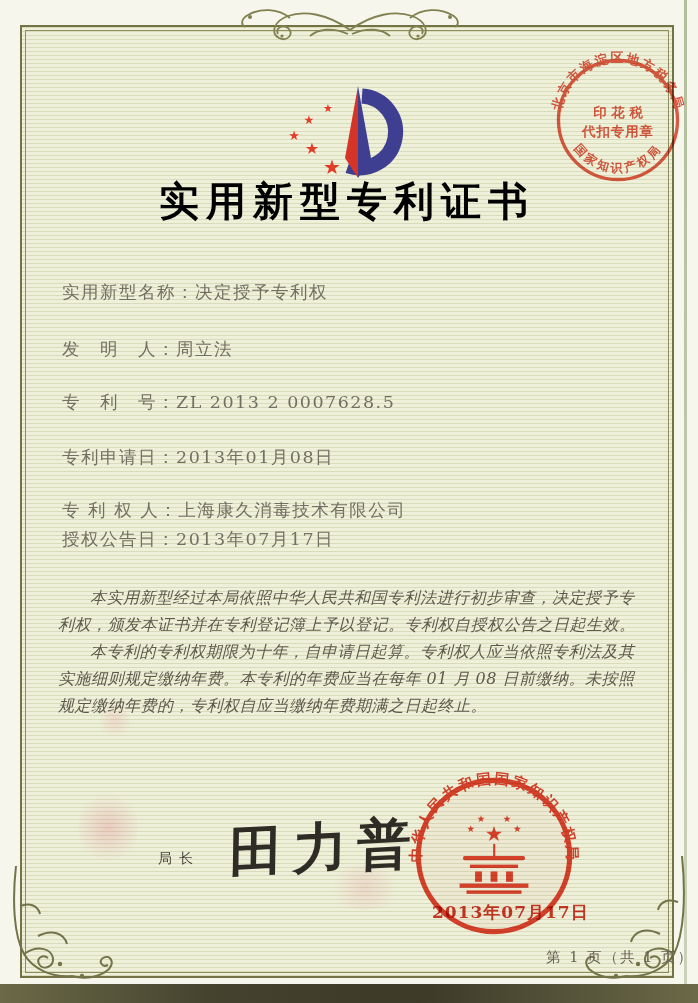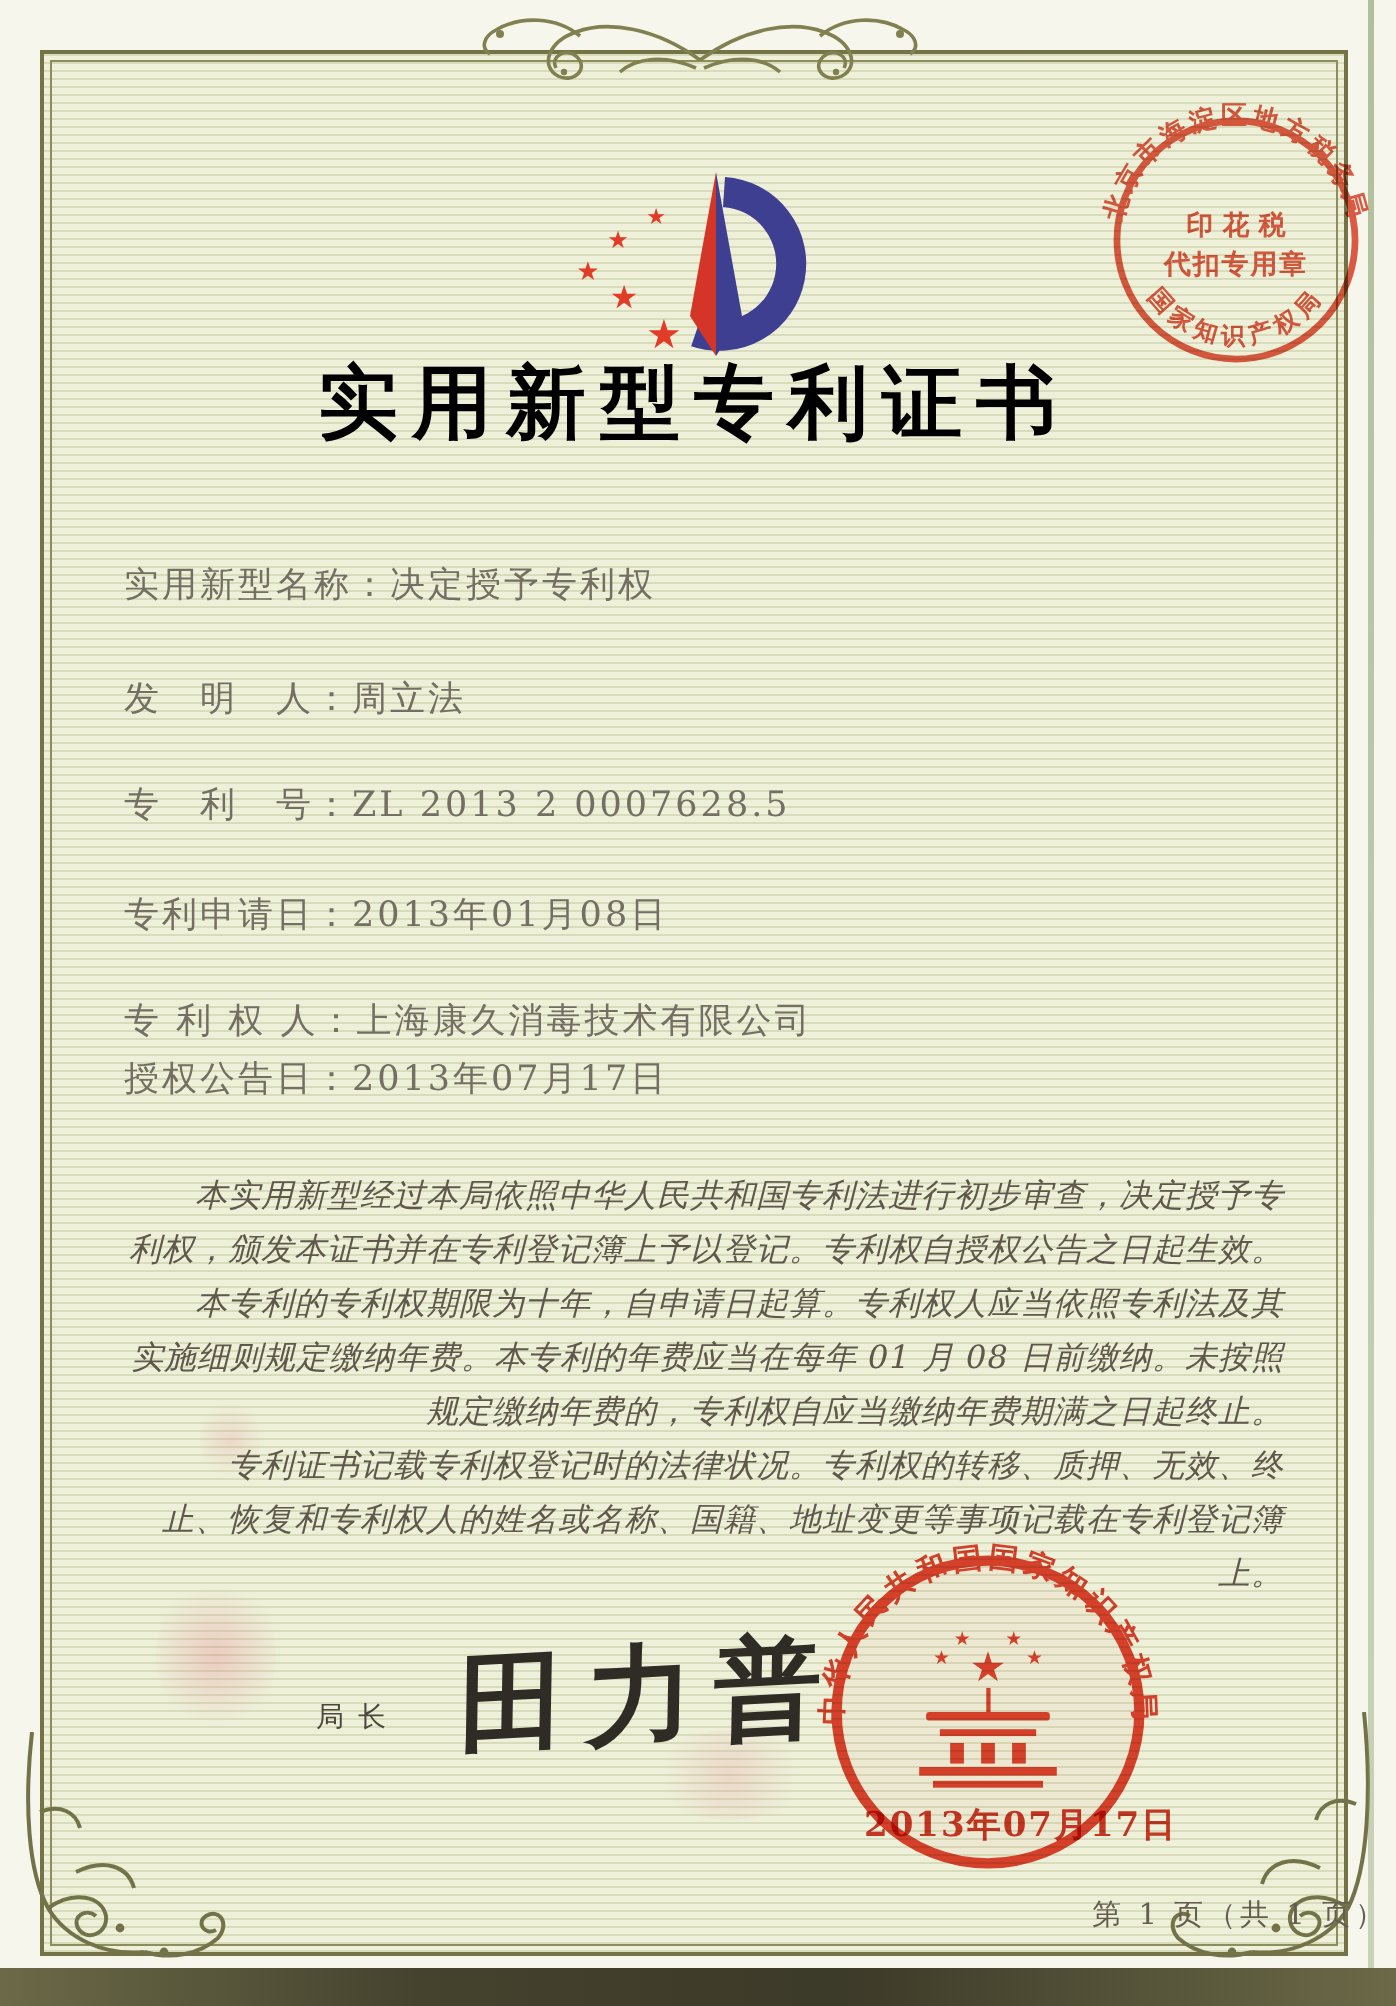--- a/index.html
+++ b/index.html
@@ -34,21 +34,21 @@
   }
   .field{
     position:absolute; left:62px; font-size:17.5px; color:#746f63; letter-spacing:1.5px;
     white-space:nowrap;
   }
   .paras{
     position:absolute; left:58px; top:584px; width:584px;
     font-size:16px; line-height:27px; color:#5f594c; letter-spacing:.5px;
     font-style:italic;
   }
-  .paras p{ text-indent:2em;text-align:right; }
+  .paras p{ text-indent:2em; }
   .sig-label{
     position:absolute; left:158px; top:850px; font-size:14px; color:#4c473e; letter-spacing:7px;
   }
   .sig-name{
     position:absolute; left:205px; top:812px; width:240px; text-align:center;
     font-size:54px; font-weight:600; color:#2f2c26; letter-spacing:10px;
     transform:rotate(-3deg) skewX(-4deg);
   }
   .tax-stamp{ position:absolute; left:546px; top:48px; mix-blend-mode:multiply; opacity:.9; }
   .office-seal{ position:absolute; left:408px; top:770px; mix-blend-mode:multiply; opacity:.95; }
@@ -149,21 +149,20 @@
   <div class="field" style="top:498px">
     <span>专 利 权 人：</span><span>上海康久消毒技术有限公司</span>
   </div>
   <div class="field" style="top:527px">
     <span>授权公告日：</span><span>2013年07月17日</span>
   </div>
 
   <div class="paras">
     <p>本实用新型经过本局依照中华人民共和国专利法进行初步审查，决定授予专利权，颁发本证书并在专利登记簿上予以登记。专利权自授权公告之日起生效。</p>
     <p>本专利的专利权期限为十年，自申请日起算。专利权人应当依照专利法及其实施细则规定缴纳年费。本专利的年费应当在每年 01 月 08 日前缴纳。未按照规定缴纳年费的，专利权自应当缴纳年费期满之日起终止。</p>
-    <p>专利证书记载专利权登记时的法律状况。专利权的转移、质押、无效、终止、恢复和专利权人的姓名或名称、国籍、地址变更等事项记载在专利登记簿上。</p>
   </div>
 
   <div class="sig-label">局长</div>
   <div class="sig-name">田力普</div>
 
   <svg class="tax-stamp" width="144" height="144" viewBox="0 0 150 150">
     <defs>
       <path id="taxTop" d="M17,90 A60,60 0 1 1 133,90"></path>
       <path id="taxBot" d="M25,97 A55,55 0 0 0 125,97"></path>
     </defs>

